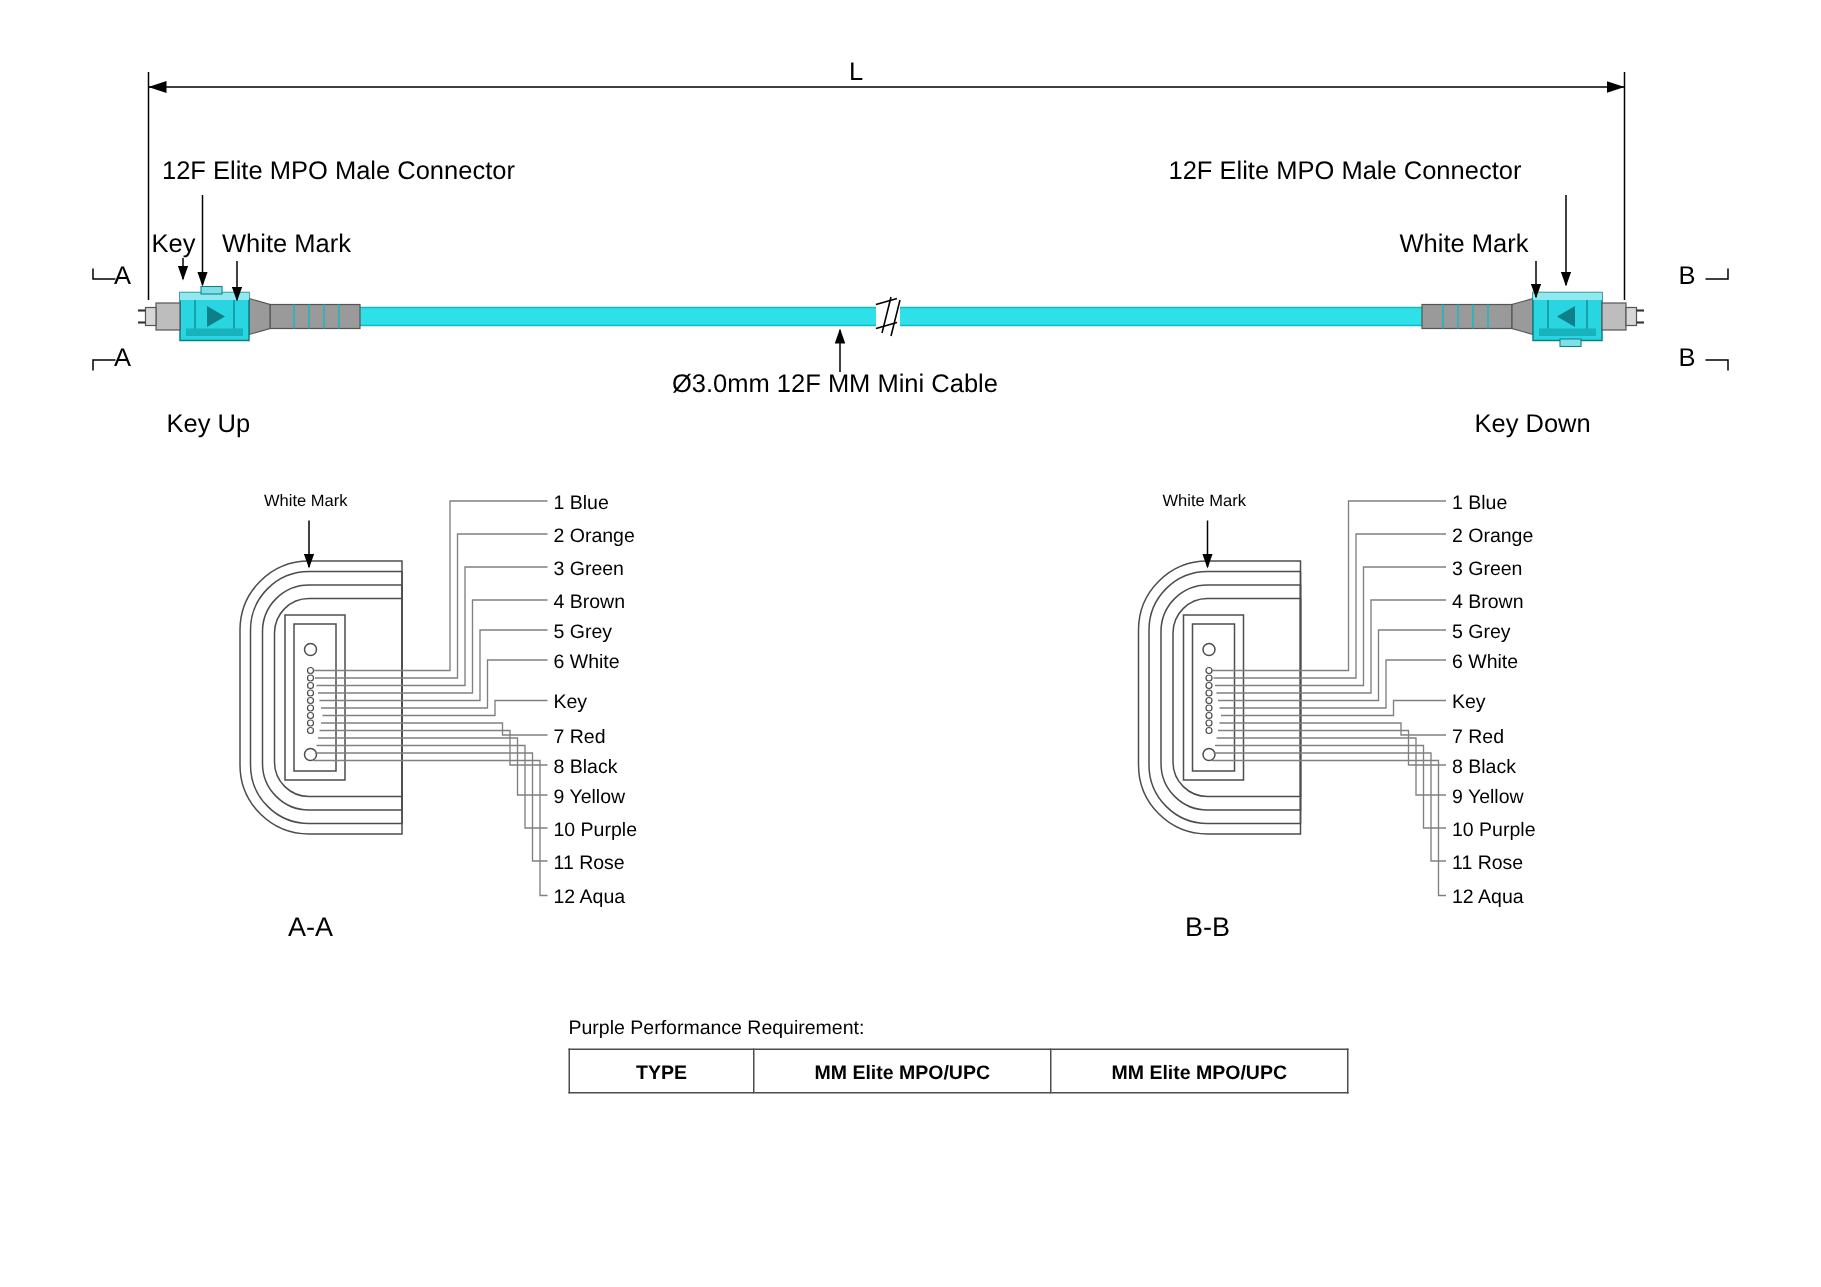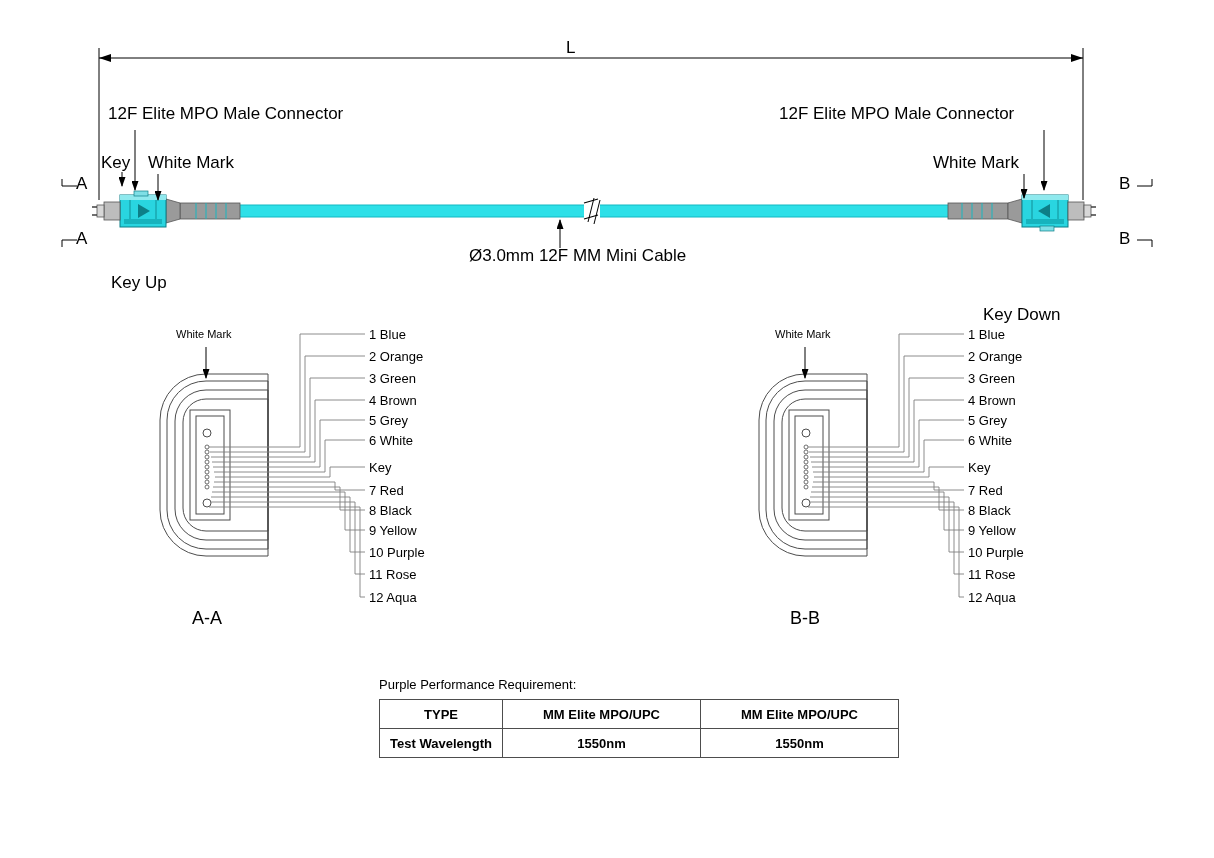--- a/index.html
+++ b/index.html
@@ -266,24 +266,24 @@
 
   <div class="txt t17" style="left:101px; top:153px;">Key</div>
   <div class="txt t17" style="left:148px; top:153px;">White Mark</div>
   <div class="txt t17" style="left:933px; top:153px;">White Mark</div>
 
   <div class="txt t17" style="left:76px; top:174px;">A</div>
   <div class="txt t17" style="left:76px; top:229px;">A</div>
   <div class="txt t17" style="left:1119px; top:174px;">B</div>
   <div class="txt t17" style="left:1119px; top:229px;">B</div>
 
-  <div class="txt t17" style="left:448px; top:246px;margin-left:21px;">Ø3.0mm 12F MM Mini Cable</div>
+  <div class="txt t17" style="left:448px; top:246px;">Ø3.0mm 12F MM Mini Cable</div>
 
   <div class="txt t17" style="left:111px; top:273px;">Key Up</div>
-  <div class="txt t17" style="left:983px; top:273px;margin-top:32px;">Key  Down</div>
+  <div class="txt t17" style="left:983px; top:273px;">Key  Down</div>
 
   <div class="txt t11" style="left:176px; top:328px;">White Mark</div>
 
   <div class="txt t13" style="left:369px; top:327px;">1 Blue</div>
   <div class="txt t13" style="left:369px; top:349px;">2 Orange</div>
   <div class="txt t13" style="left:369px; top:371px;">3 Green</div>
   <div class="txt t13" style="left:369px; top:393px;">4 Brown</div>
   <div class="txt t13" style="left:369px; top:413px;">5 Grey</div>
   <div class="txt t13" style="left:369px; top:433px;">6 White</div>
   <div class="txt t13" style="left:369px; top:460px;">Key</div>
@@ -318,21 +318,16 @@
 
   <table id="perf-table">
     <thead>
       <tr>
         <th class="c0">TYPE</th>
         <th class="c1">MM Elite MPO/UPC</th>
         <th class="c2">MM Elite MPO/UPC</th>
       </tr>
     </thead>
     <tbody>
-      <tr>
-        <td class="c0">Test Wavelength</td>
-        <td class="c1">1550nm</td>
-        <td class="c2">1550nm</td>
-      </tr>
     </tbody>
   </table>
 
 </div>
 
 </body></html>

